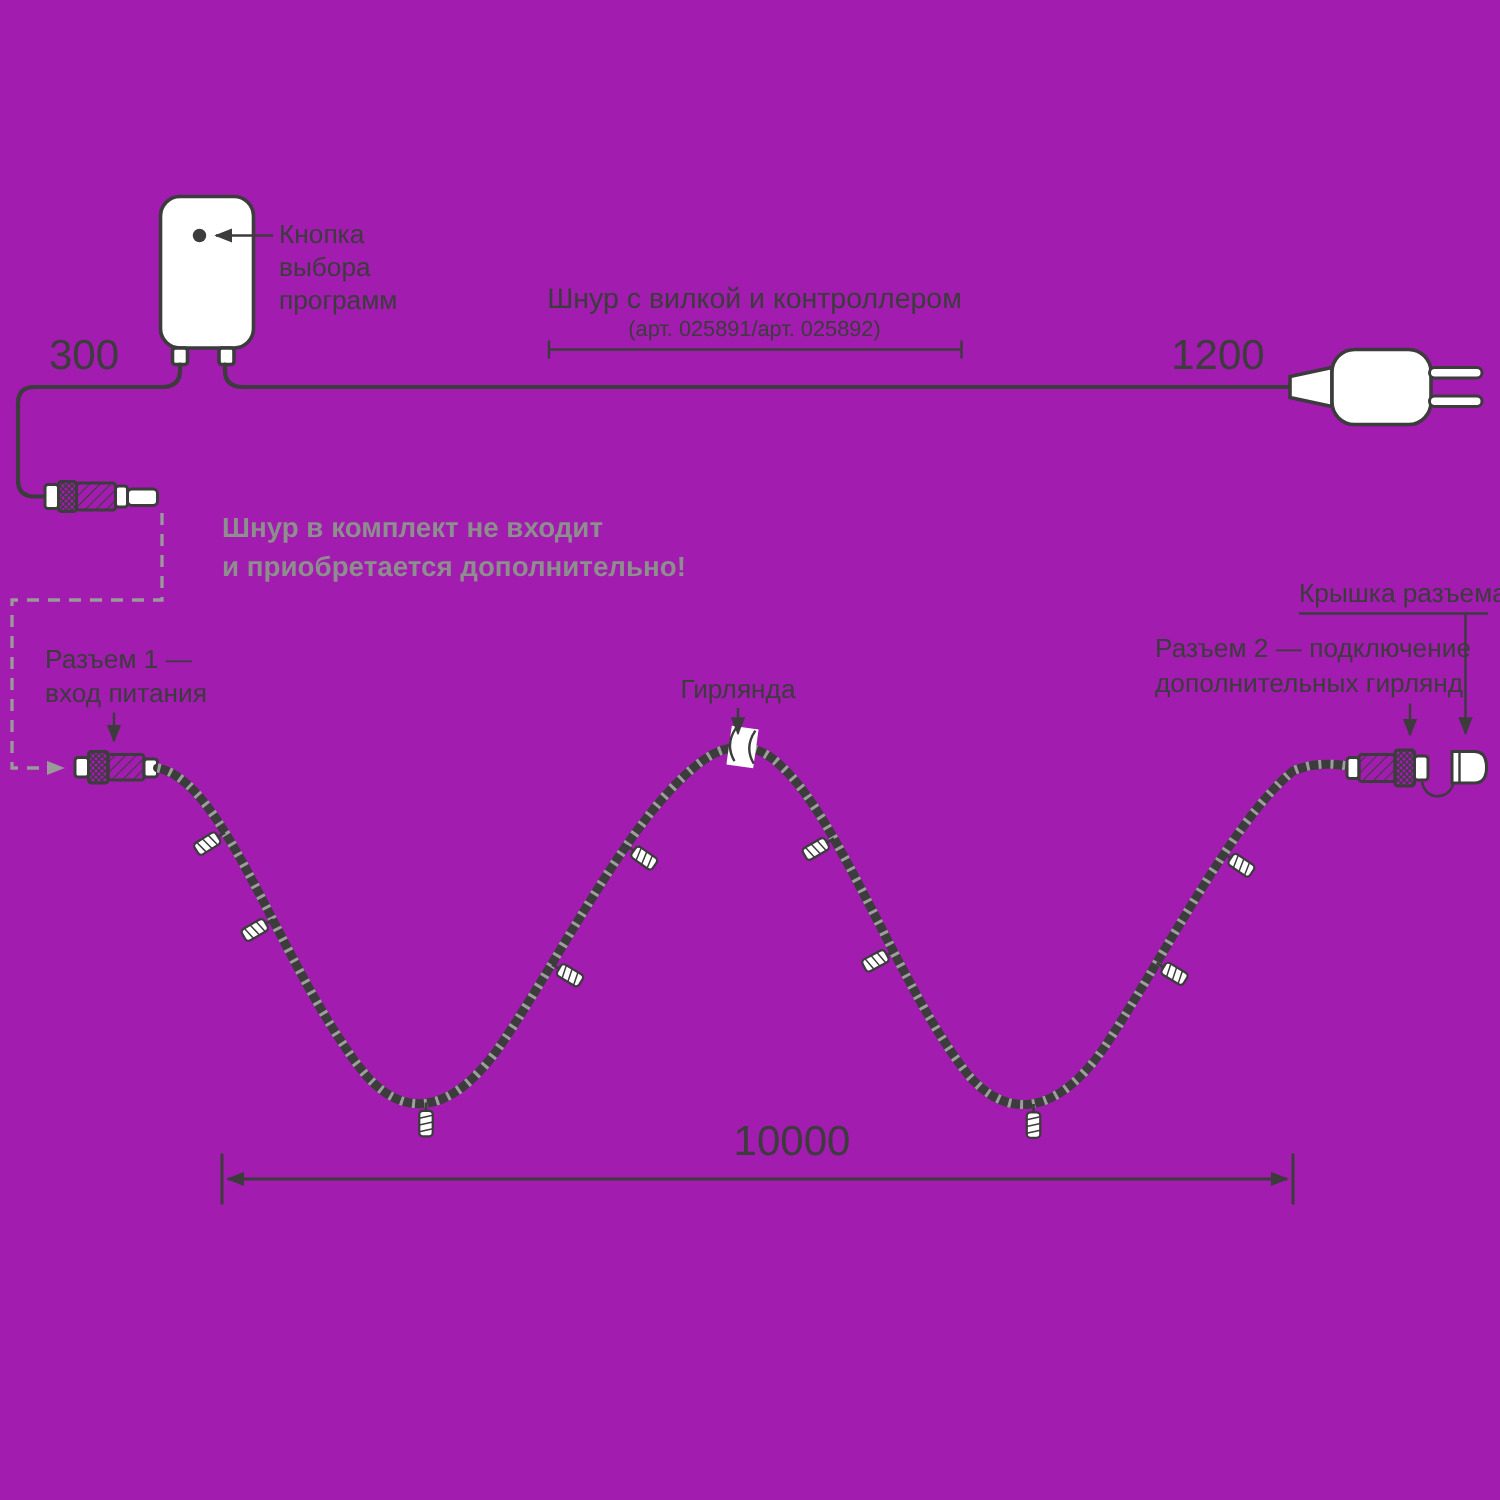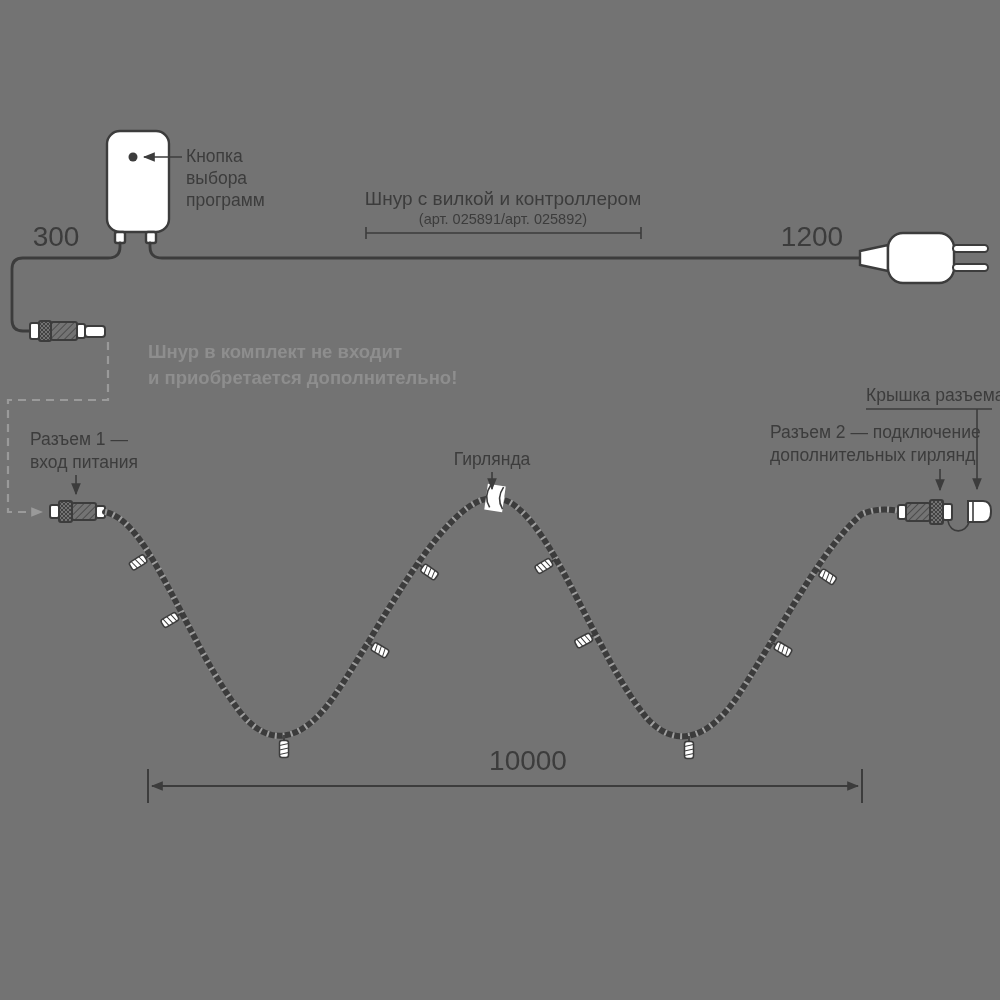--- a/index.html
+++ b/index.html
@@ -1,16 +1,16 @@
 <!DOCTYPE html>
 <html><head>
 <meta charset="utf-8">
 <style>
   html,body { margin:0; padding:0; background:#ffffff; }
-  .stage { width:1000px; height:1000px; position:relative; background:#737373; overflow:hidden; }
+  .stage { width:1000px; height:1000px; position:relative; background:#a21caf; overflow:hidden; }
   svg { display:block; }
   text { font-family:"Liberation Sans", sans-serif; fill:#3c3c3c; }
   .t28 { font-size:28px; }
   .t19 { font-size:19px; }
   .t17 { font-size:17.5px; }
   .t14 { font-size:14.5px; }
   .t19b { font-size:18.5px; font-weight:700; fill:#8e8e8e; }
   .mid { text-anchor:middle; }
   .ln    { stroke:#3c3c3c; stroke-width:2.4; }
   .ln2   { stroke:#3c3c3c; stroke-width:2; }

